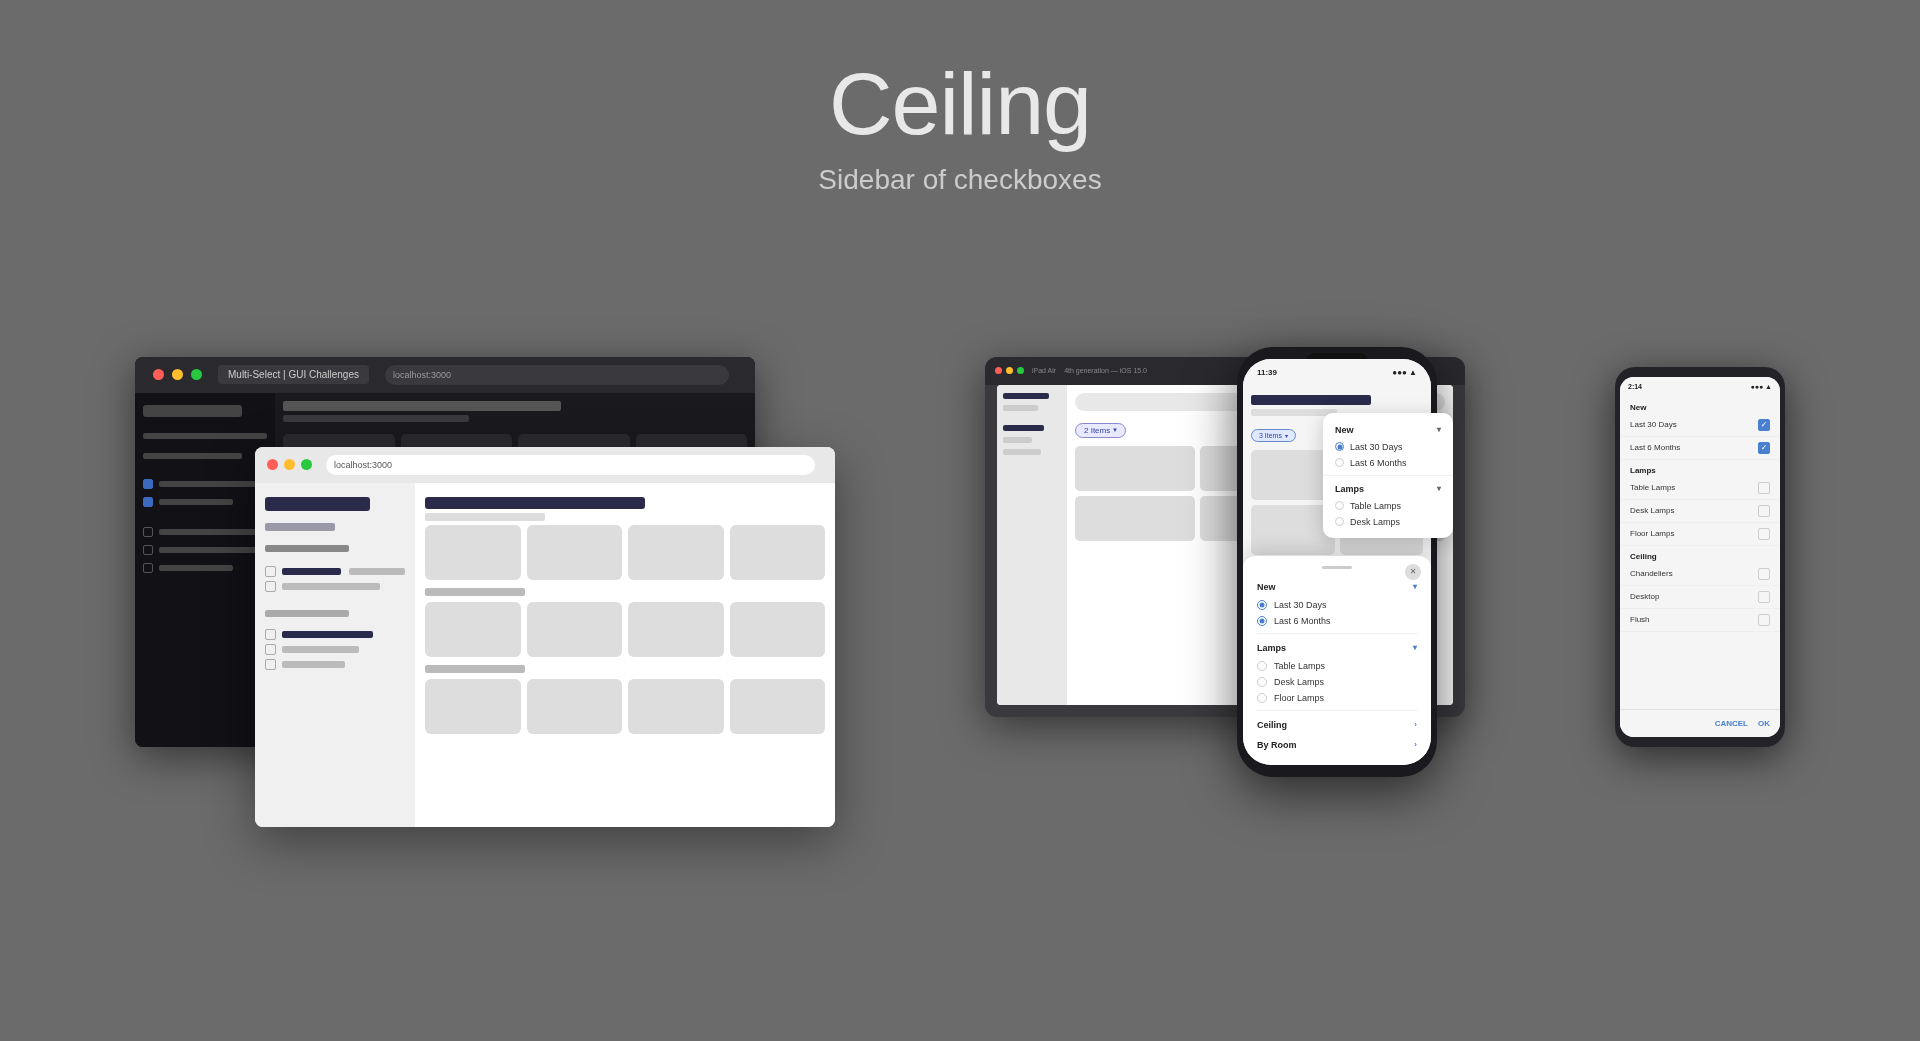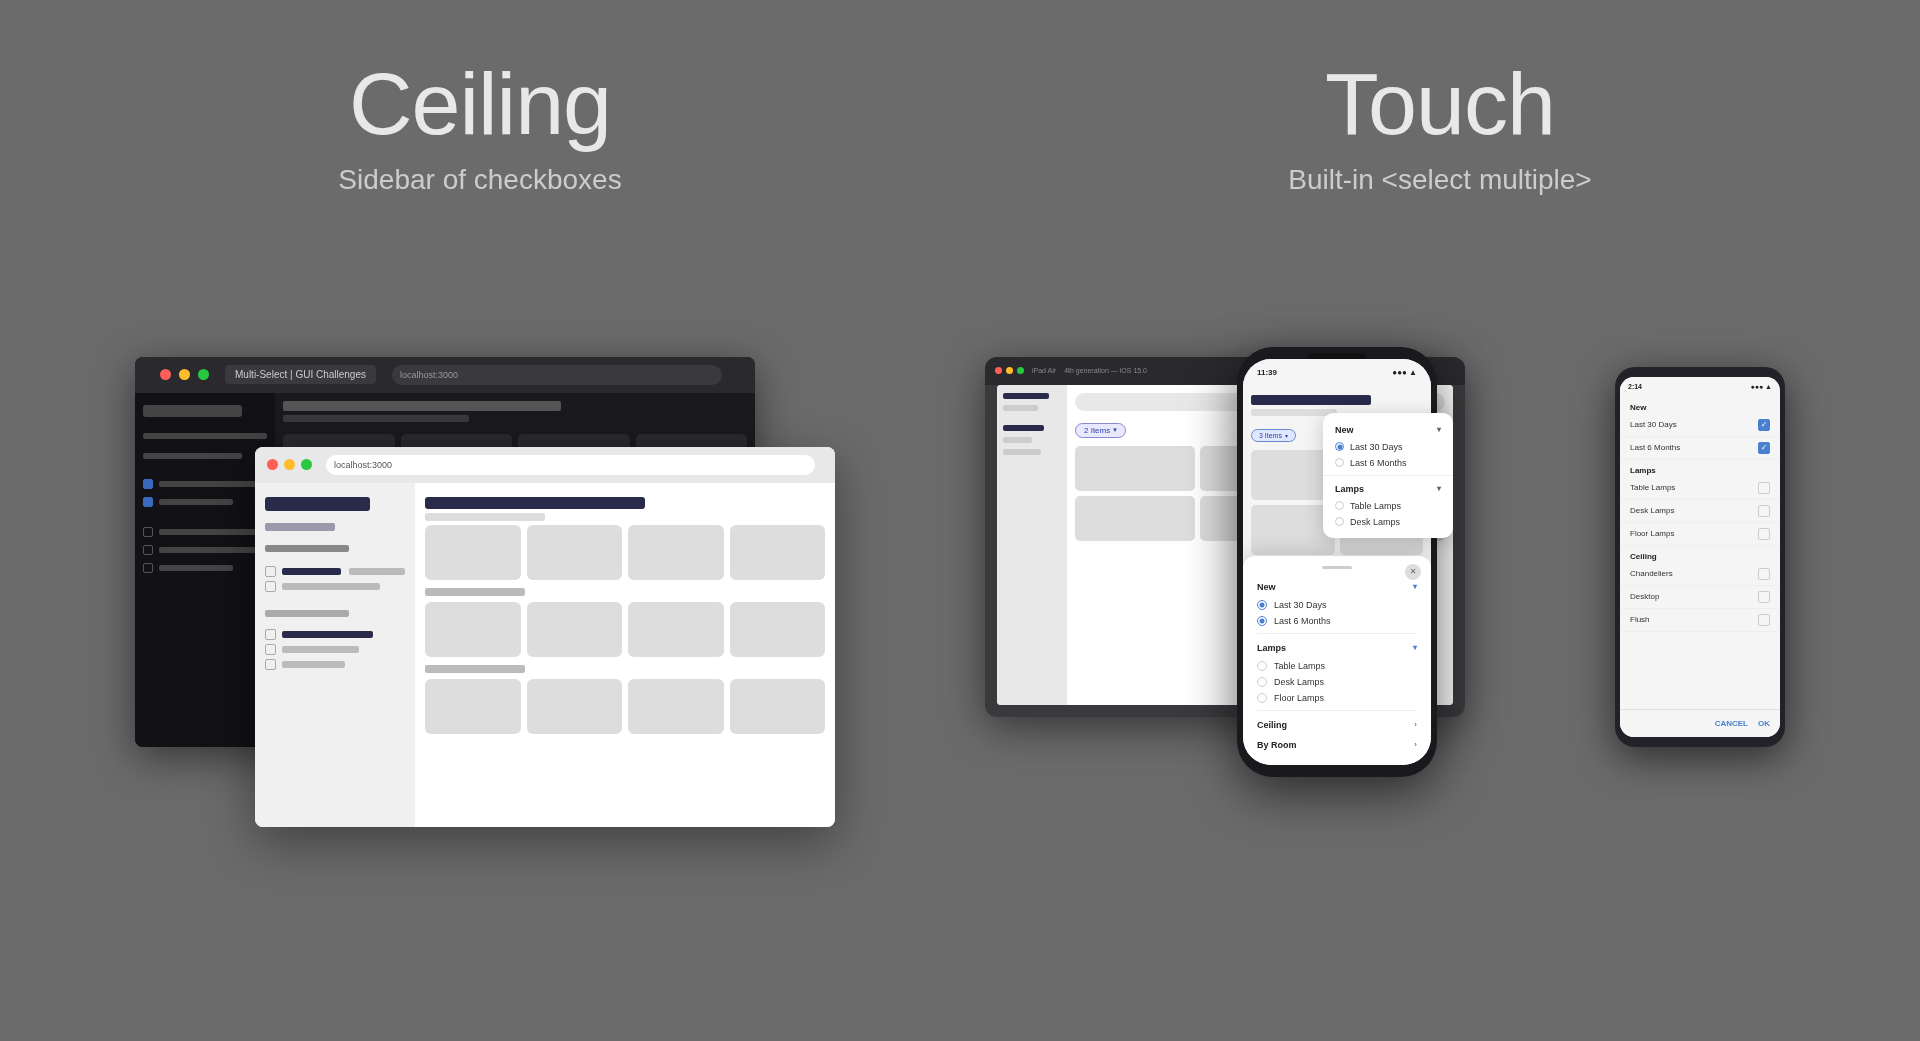--- a/index.html
+++ b/index.html
@@ -68,21 +68,21 @@
       border-radius: 8px;
       box-shadow: 0 10px 40px rgba(0,0,0,0.5);
       overflow: hidden;
     }
 
     .browser-bar-dark {
       height: 36px;
       background: #2a2a2e;
       display: flex;
       align-items: center;
-      padding: 0 25px;
+      padding: 0 18px;
       gap: 8px;
     }
 
     .traffic-light {
       width: 11px;
       height: 11px;
       border-radius: 50%;
     }
     .tl-red { background: #ff5f57; }
     .tl-yellow { background: #ffbd2e; }
@@ -819,24 +819,20 @@
       color: #4a80d0;
     }
   </style>
 </head>
 <body>
 
 <div class="section-headings">
   <div class="section-heading-block">
     <div class="section-title">Ceiling</div>
     <div class="section-subtitle">Sidebar of checkboxes</div>
-  </div>
-  <div class="section-heading-block">
-    <div class="section-title">Touch</div>
-    <div class="section-subtitle">Built-in &lt;select multiple&gt;</div>
   </div>
 </div>
 
 <div class="main-content">
 
   <div class="desktop-section">
 
     <div class="browser-dark">
       <div class="browser-bar-dark">
         <div class="traffic-light tl-red"></div>

